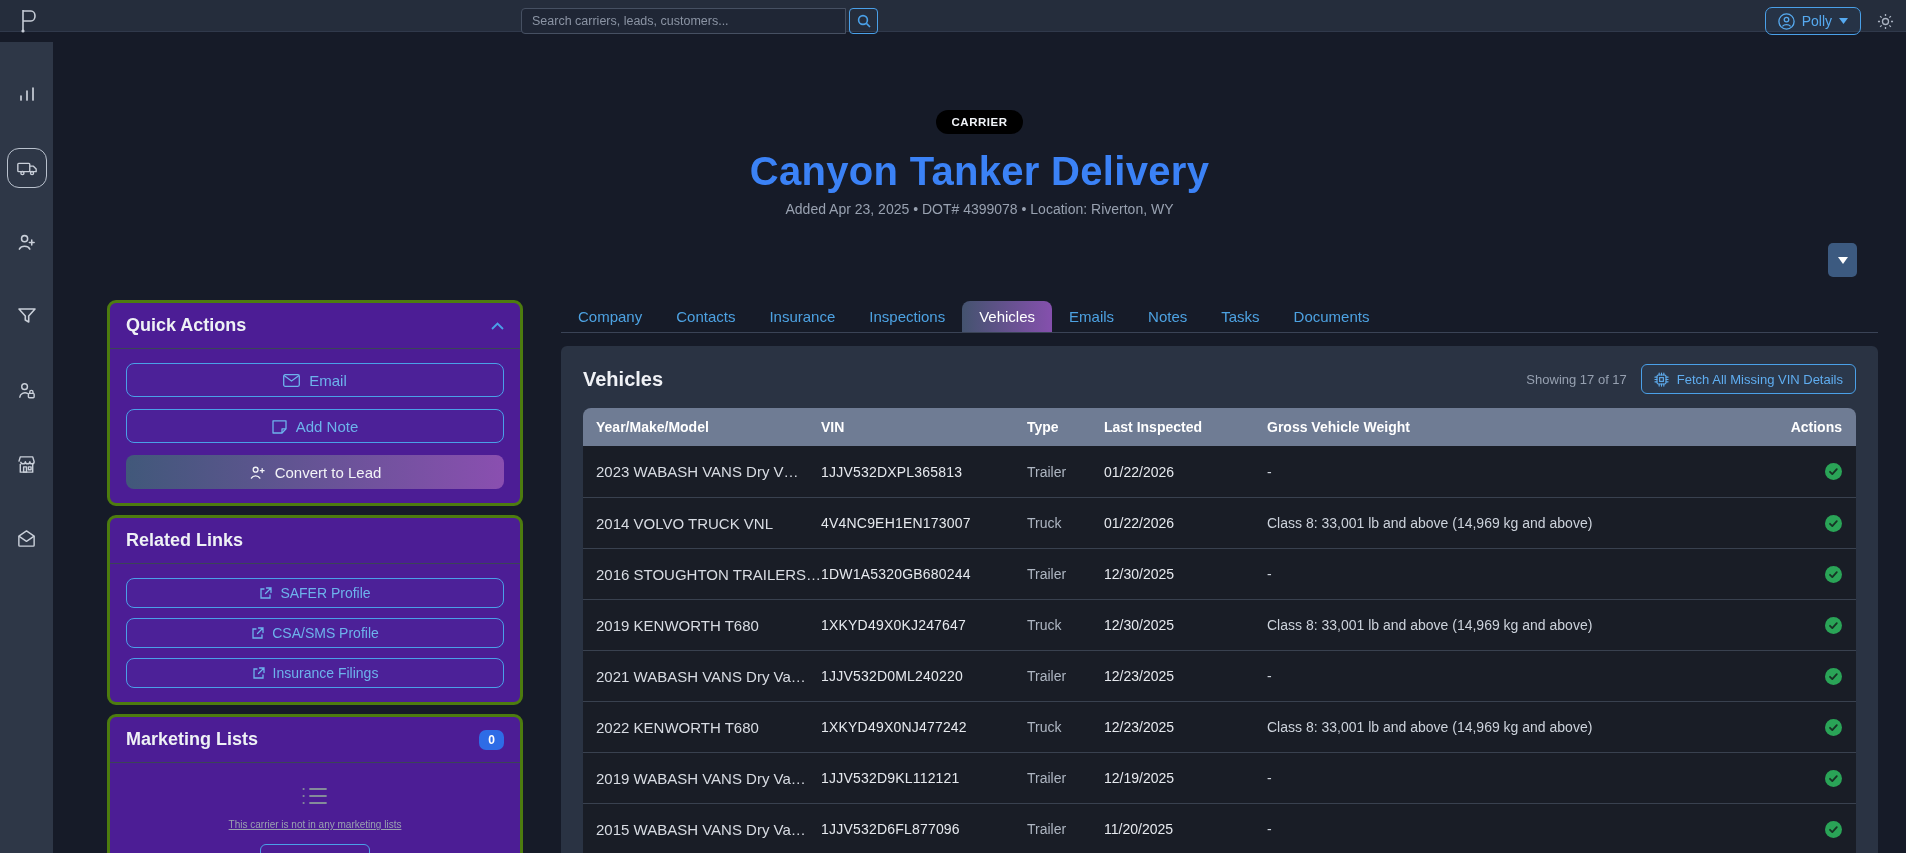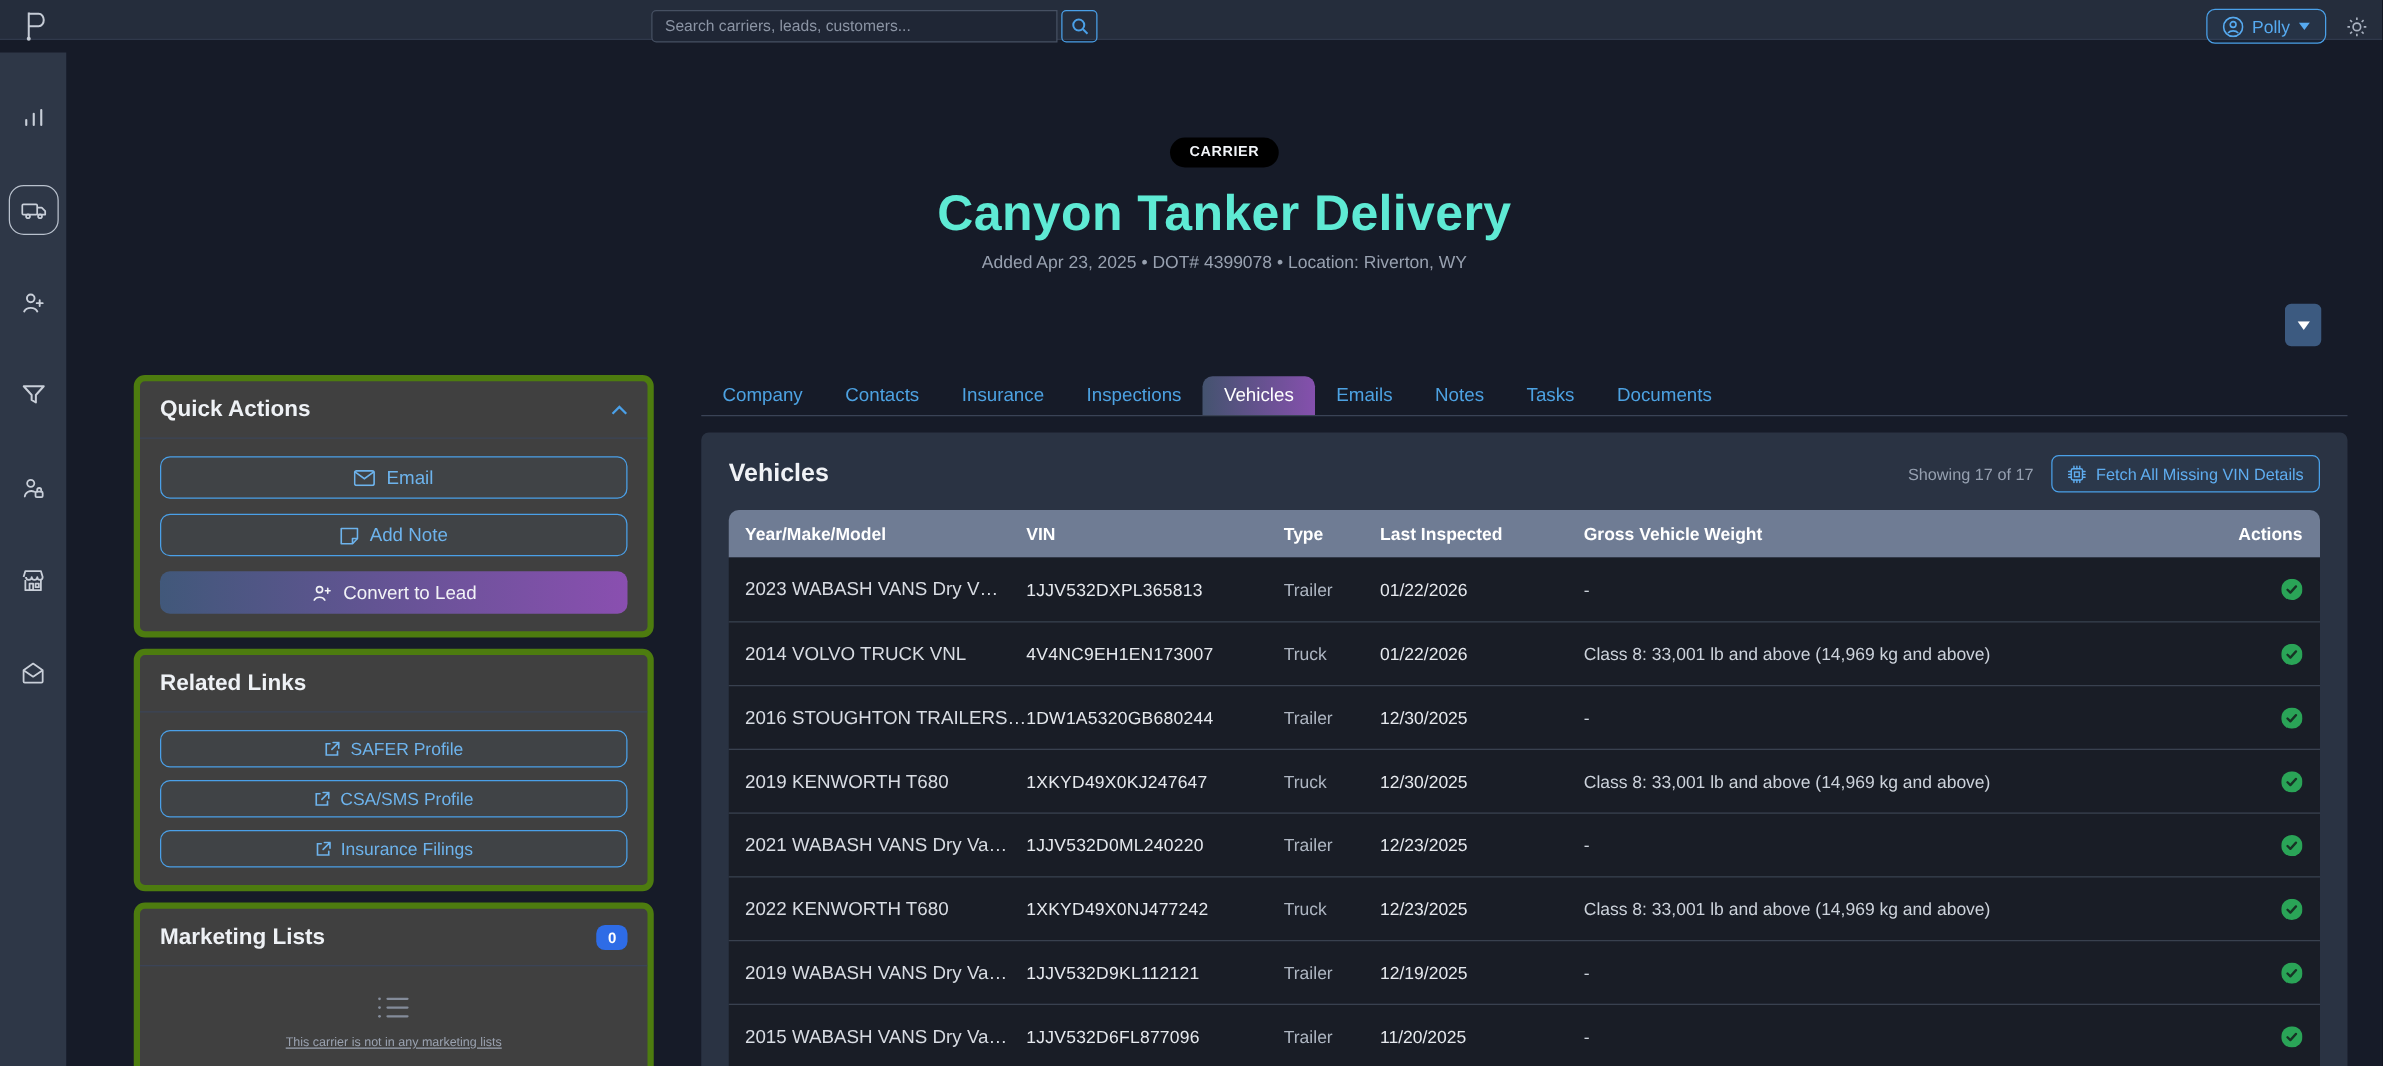--- a/index.html
+++ b/index.html
@@ -36,32 +36,32 @@
                color:#c9cfd9; cursor:pointer; border-radius:12px; flex:0 0 auto; }
   .side-item.active { border:1.5px solid #b9c1cd; }
 
   
   .main { position:absolute; top:42px; left:53px; right:0; bottom:0; }
 
   .page-header { position:absolute; top:68px; left:0; right:0; text-align:center; }
   .carrier-badge { display:inline-block; background:#000000; color:#f2f5f9;
                    font-size:11.5px; font-weight:bold; letter-spacing:.5px;
                    padding:6px 16px; border-radius:13px; }
-  .page-title { margin-top:15px; font-size:40px; font-weight:bold; color:#5eead4;
+  .page-title { margin-top:15px; font-size:40px; font-weight:bold; color:#3b82f6;
                 letter-spacing:.3px; }
   .page-subtitle { margin-top:7px; font-size:14px; color:#98a1b0; }
 
   .float-caret { position:absolute; top:201px; right:49px; width:29px; height:34px;
                  background:#3c5a80; border:none; border-radius:5px; color:#ffffff;
                  font-size:10px; cursor:pointer; display:flex; align-items:center;
                  justify-content:center; }
 
   
   .left-col { position:absolute; left:54px; top:258px; width:416px; }
-  .card { background:#404040; border:5px solid #4d7c0f; border-radius:9px;
+  .card { background:#4c1d95; border:3px solid #4d7c0f; border-radius:9px;
           margin-bottom:9px; overflow:hidden; }
   .card-header { display:flex; align-items:center; justify-content:space-between;
                  padding:12px 16px; border-bottom:1px solid #3b4457; }
   .card-title { font-size:18px; font-weight:bold; color:#eef1f5; }
   .card-body { padding:14px 16px; }
   .chev-up { color:#4aa0e8; cursor:pointer; display:flex; }
 
   .qa-btn { width:100%; height:34px; display:flex; align-items:center; justify-content:center;
             gap:9px; border:1px solid #4aa0e8; background:rgba(74,160,232,.04);
             border-radius:8px; color:#6db3ec; font-size:15px; cursor:pointer;

